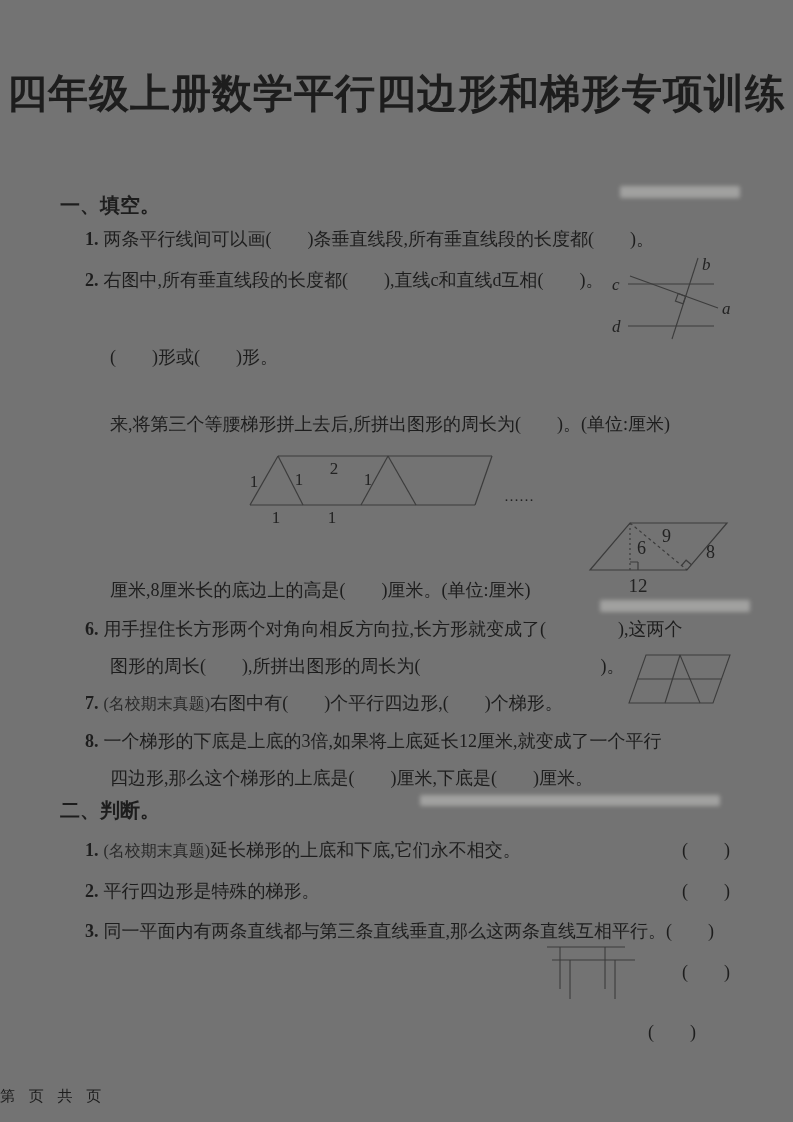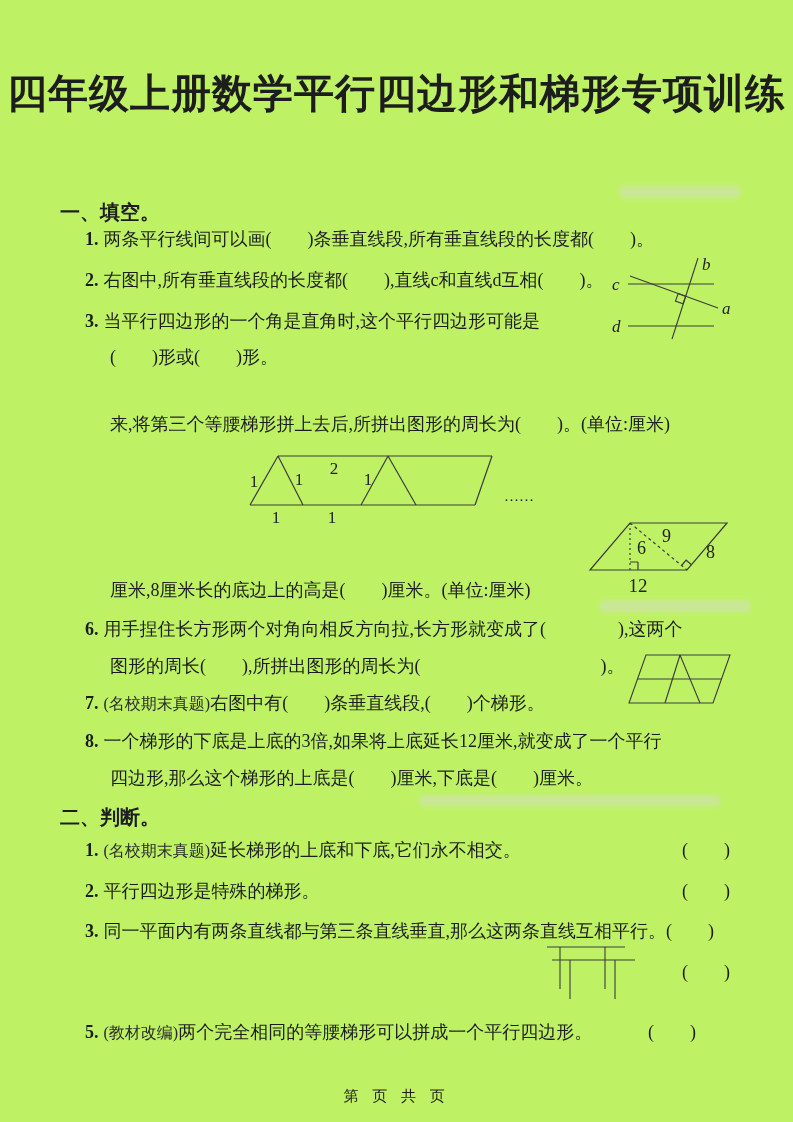--- a/index.html
+++ b/index.html
@@ -1,58 +1,57 @@
 <!DOCTYPE html>
 <html><head>
 <meta charset="utf-8">
 <style>
   html,body { margin:0; padding:0; background:#888; }
   .page {
     position:relative; width:793px; height:1122px; margin:0 auto;
-    background:#bef264; color:#1d1d1d; overflow:hidden;
+    background:#737373; color:#1d1d1d; overflow:hidden;
     font-family:"Liberation Serif","DejaVu Serif",serif;
   }
   .title {
     position:absolute; top:66px; left:0; width:100%; text-align:center;
     font-family:"Liberation Sans","DejaVu Sans",sans-serif;
     font-weight:bold; font-size:40px; letter-spacing:1px; white-space:pre;
   }
   .sec-head {
     position:absolute; left:60px;
     font-family:"Liberation Sans","DejaVu Sans",sans-serif;
-    font-weight:bold; font-size:20px; white-space:pre;margin-top:7px;
+    font-weight:bold; font-size:20px; white-space:pre;
   }
   .q { position:absolute; left:85px; font-size:18px; white-space:pre; }
   .cont { left:110px; }
   .num { font-weight:bold; margin-right:5px; }
   .tag { font-size:16px; color:#2a2a2a; }
   .ansp { position:absolute; font-size:18px; white-space:pre; }
   .fig { position:absolute; }
   .fig svg { display:block; }
   .fig text { font-family:"Liberation Serif","DejaVu Serif",serif; fill:#222; }
   .footer {
-    position:absolute; top:1087px; left:0; width:100%; text-align:center;
+    position:absolute; top:1087px; left:0; width:100%; 
     font-size:15px; letter-spacing:5px; white-space:pre;
   }
   .bleed { position:absolute; background:#d9d9d6; opacity:.45; filter:blur(2px); border-radius:2px; }
 </style>
 </head>
 <body>
 
 <div class="page">
 
   <div class="title">四年级上册数学平行四边形和梯形专项训练</div>
 
   <div class="sec-head" style="top:192px">一、填空。</div>
 
   <div class="q" style="top:227px"><span class="num">1.</span><span>两条平行线间可以画(　　)条垂直线段,所有垂直线段的长度都(　　)。</span></div>
 
   <div class="q" style="top:268px"><span class="num">2.</span><span>右图中,所有垂直线段的长度都(　　),直线c和直线d互相(　　)。</span></div>
 
-  <div class="q" style="top:309px"><span class="num">3.</span><span>当平行四边形的一个角是直角时,这个平行四边形可能是</span></div>
   <div class="q cont" style="top:345px"><span>(　　)形或(　　)形。</span></div>
 
   <div class="q cont" style="top:412px"><span>来,将第三个等腰梯形拼上去后,所拼出图形的周长为(　　)。(单位:厘米)</span></div>
 
   <div class="fig" style="left:226px; top:443px">
     <svg width="322" height="84" viewBox="0 0 322 84">
       <g stroke="#3c3c3c" stroke-width="1.2" fill="none">
         <line x1="24" y1="62" x2="249" y2="62"></line>
         <line x1="52" y1="13" x2="266" y2="13"></line>
         <line x1="24" y1="62" x2="52" y2="13"></line>
@@ -85,21 +84,21 @@
       <text x="51" y="58" font-size="18">6</text>
       <text x="76" y="46" font-size="18">9</text>
       <text x="120" y="62" font-size="18">8</text>
       <text x="52" y="96" font-size="19" text-anchor="middle">12</text>
     </svg>
   </div>
 
   <div class="q" style="top:617px"><span class="num">6.</span><span>用手捏住长方形两个对角向相反方向拉,长方形就变成了(　　　　),这两个</span></div>
   <div class="q cont" style="top:654px"><span>图形的周长(　　),所拼出图形的周长为(　　　　　　　　　　)。</span></div>
 
-  <div class="q" style="top:691px"><span class="num">7.</span><span class="tag">(名校期末真题)</span><span>右图中有(　　)条垂直线段,(　　)个梯形。</span></div>
+  <div class="q" style="top:691px"><span class="num">7.</span><span class="tag">(名校期末真题)</span><span>右图中有(　　)个平行四边形,(　　)个梯形。</span></div>
 
   <div class="fig" style="left:626px; top:643px">
     <svg width="152" height="82" viewBox="0 0 152 82">
       <g stroke="#3c3c3c" stroke-width="1.1" fill="none">
         <polygon points="3,60 87,60 104,12 20,12"></polygon>
         <line x1="11.5" y1="36" x2="95.5" y2="36"></line>
         <line x1="54" y1="12" x2="39" y2="60"></line>
         <line x1="54" y1="12" x2="74" y2="60"></line>
       </g>
     </svg>
@@ -142,21 +141,20 @@
         <line x1="6" y1="17" x2="84" y2="17"></line>
         <line x1="11" y1="30" x2="94" y2="30"></line>
         <line x1="19" y1="17" x2="19" y2="59"></line>
         <line x1="29" y1="30" x2="29" y2="69"></line>
         <line x1="64" y1="17" x2="64" y2="59"></line>
         <line x1="74" y1="30" x2="74" y2="69"></line>
       </g>
     </svg>
   </div>
 
-  <div class="q" style="top:1020px"><span class="num">5.</span><span class="tag">(教材改编)</span><span>两个完全相同的等腰梯形可以拼成一个平行四边形。</span></div>
   <div class="ansp" style="left:648px; top:1020px">(　　)</div>
 
   <div class="footer">第 页 共 页</div>
 
   <div class="bleed" style="left:620px; top:186px; width:120px; height:12px"></div>
   <div class="bleed" style="left:600px; top:600px; width:150px; height:12px"></div>
   <div class="bleed" style="left:420px; top:795px; width:300px; height:11px"></div>
 
 </div>
 

